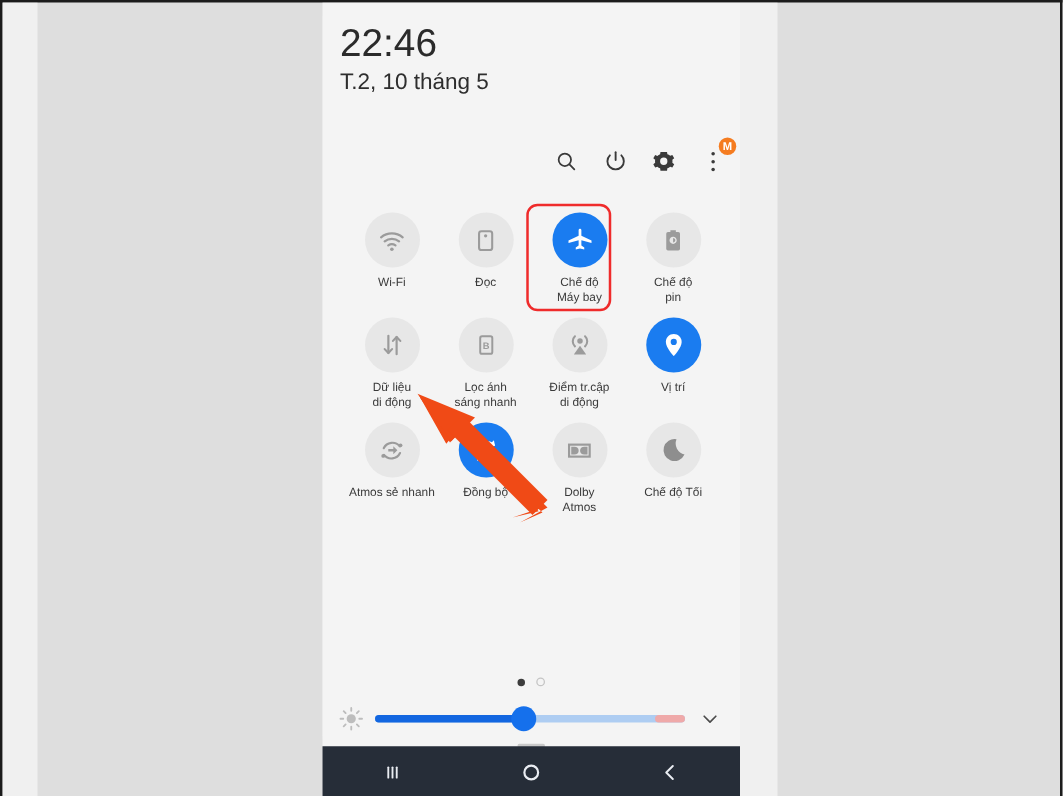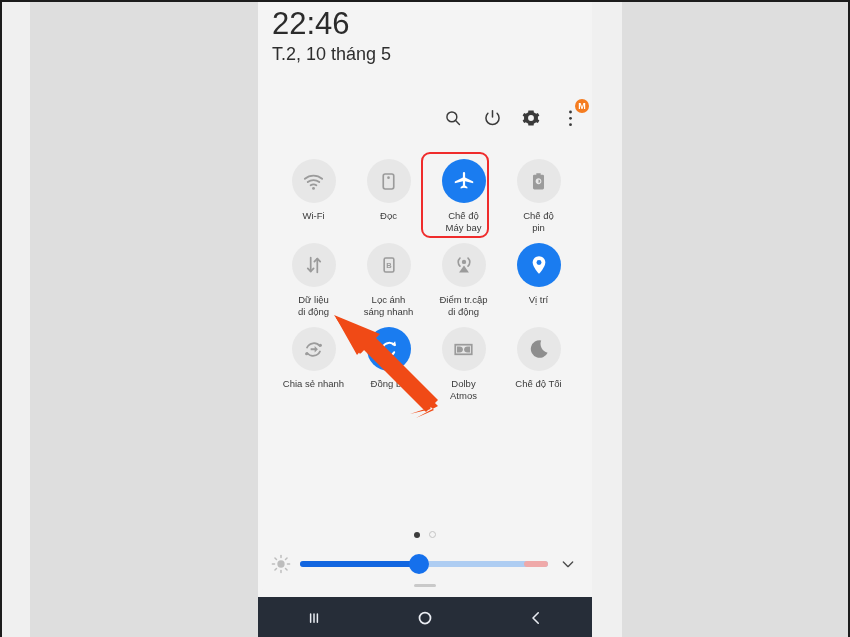--- a/index.html
+++ b/index.html
@@ -36,21 +36,21 @@
   
   #phone {
     position: absolute;
     left: 256px; top: 0;
     width: 334px; height: 637px;
     background: #f4f4f4;
     overflow: hidden;
   }
   #panel {
     position: absolute;
-    left: 0; top: 0;
+    left: 0; top: 11px;
     width: 334px; height: 597px;
     background: #f4f4f4;
     border-bottom-left-radius: 22px;
     border-bottom-right-radius: 22px;
   }
 
   
   #clock-block {
     position: absolute; left: 14px; top: 4px;
   }
@@ -356,21 +356,21 @@
 
         <div class="tile">
           <div class="tile-circle">
             <svg width="23" height="23" viewBox="0 0 24 24">
               <path d="M18.6 8.4A8 8 0 0 0 5.2 10M5.4 15.6A8 8 0 0 0 18.8 14" fill="none" stroke="#9b9b9b" stroke-width="1.8" stroke-linecap="round"></path>
               <circle cx="19.2" cy="7.6" r="1.6" fill="#9b9b9b"></circle>
               <circle cx="4.8" cy="16.4" r="1.6" fill="#9b9b9b"></circle>
               <path fill="#9b9b9b" d="M9 10.6h4.2V8.3l3.4 3.4-3.4 3.4v-2.3H9z"></path>
             </svg>
           </div>
-          <div class="tile-label">Chia sẻ nhanh</div>
+          <div class="tile-label">Atmos sẻ nhanh</div>
         </div>
 
         <div class="tile on">
           <div class="tile-circle" style="background: rgb(26, 124, 240);">
             <svg width="23" height="23" viewBox="0 0 24 24">
               <path d="M18.4 7.4A7.6 7.6 0 0 0 6.1 9.2" fill="none" stroke="#ffffff" stroke-width="2.1" stroke-linecap="round"></path>
               <path d="M5.6 16.6A7.6 7.6 0 0 0 17.9 14.8" fill="none" stroke="#ffffff" stroke-width="2.1" stroke-linecap="round"></path>
               <path fill="#ffffff" d="M18.9 3.4l1 4.8-4.8-1z"></path>
               <path fill="#ffffff" d="M5.1 20.6l-1-4.8 4.8 1z"></path>
             </svg>

